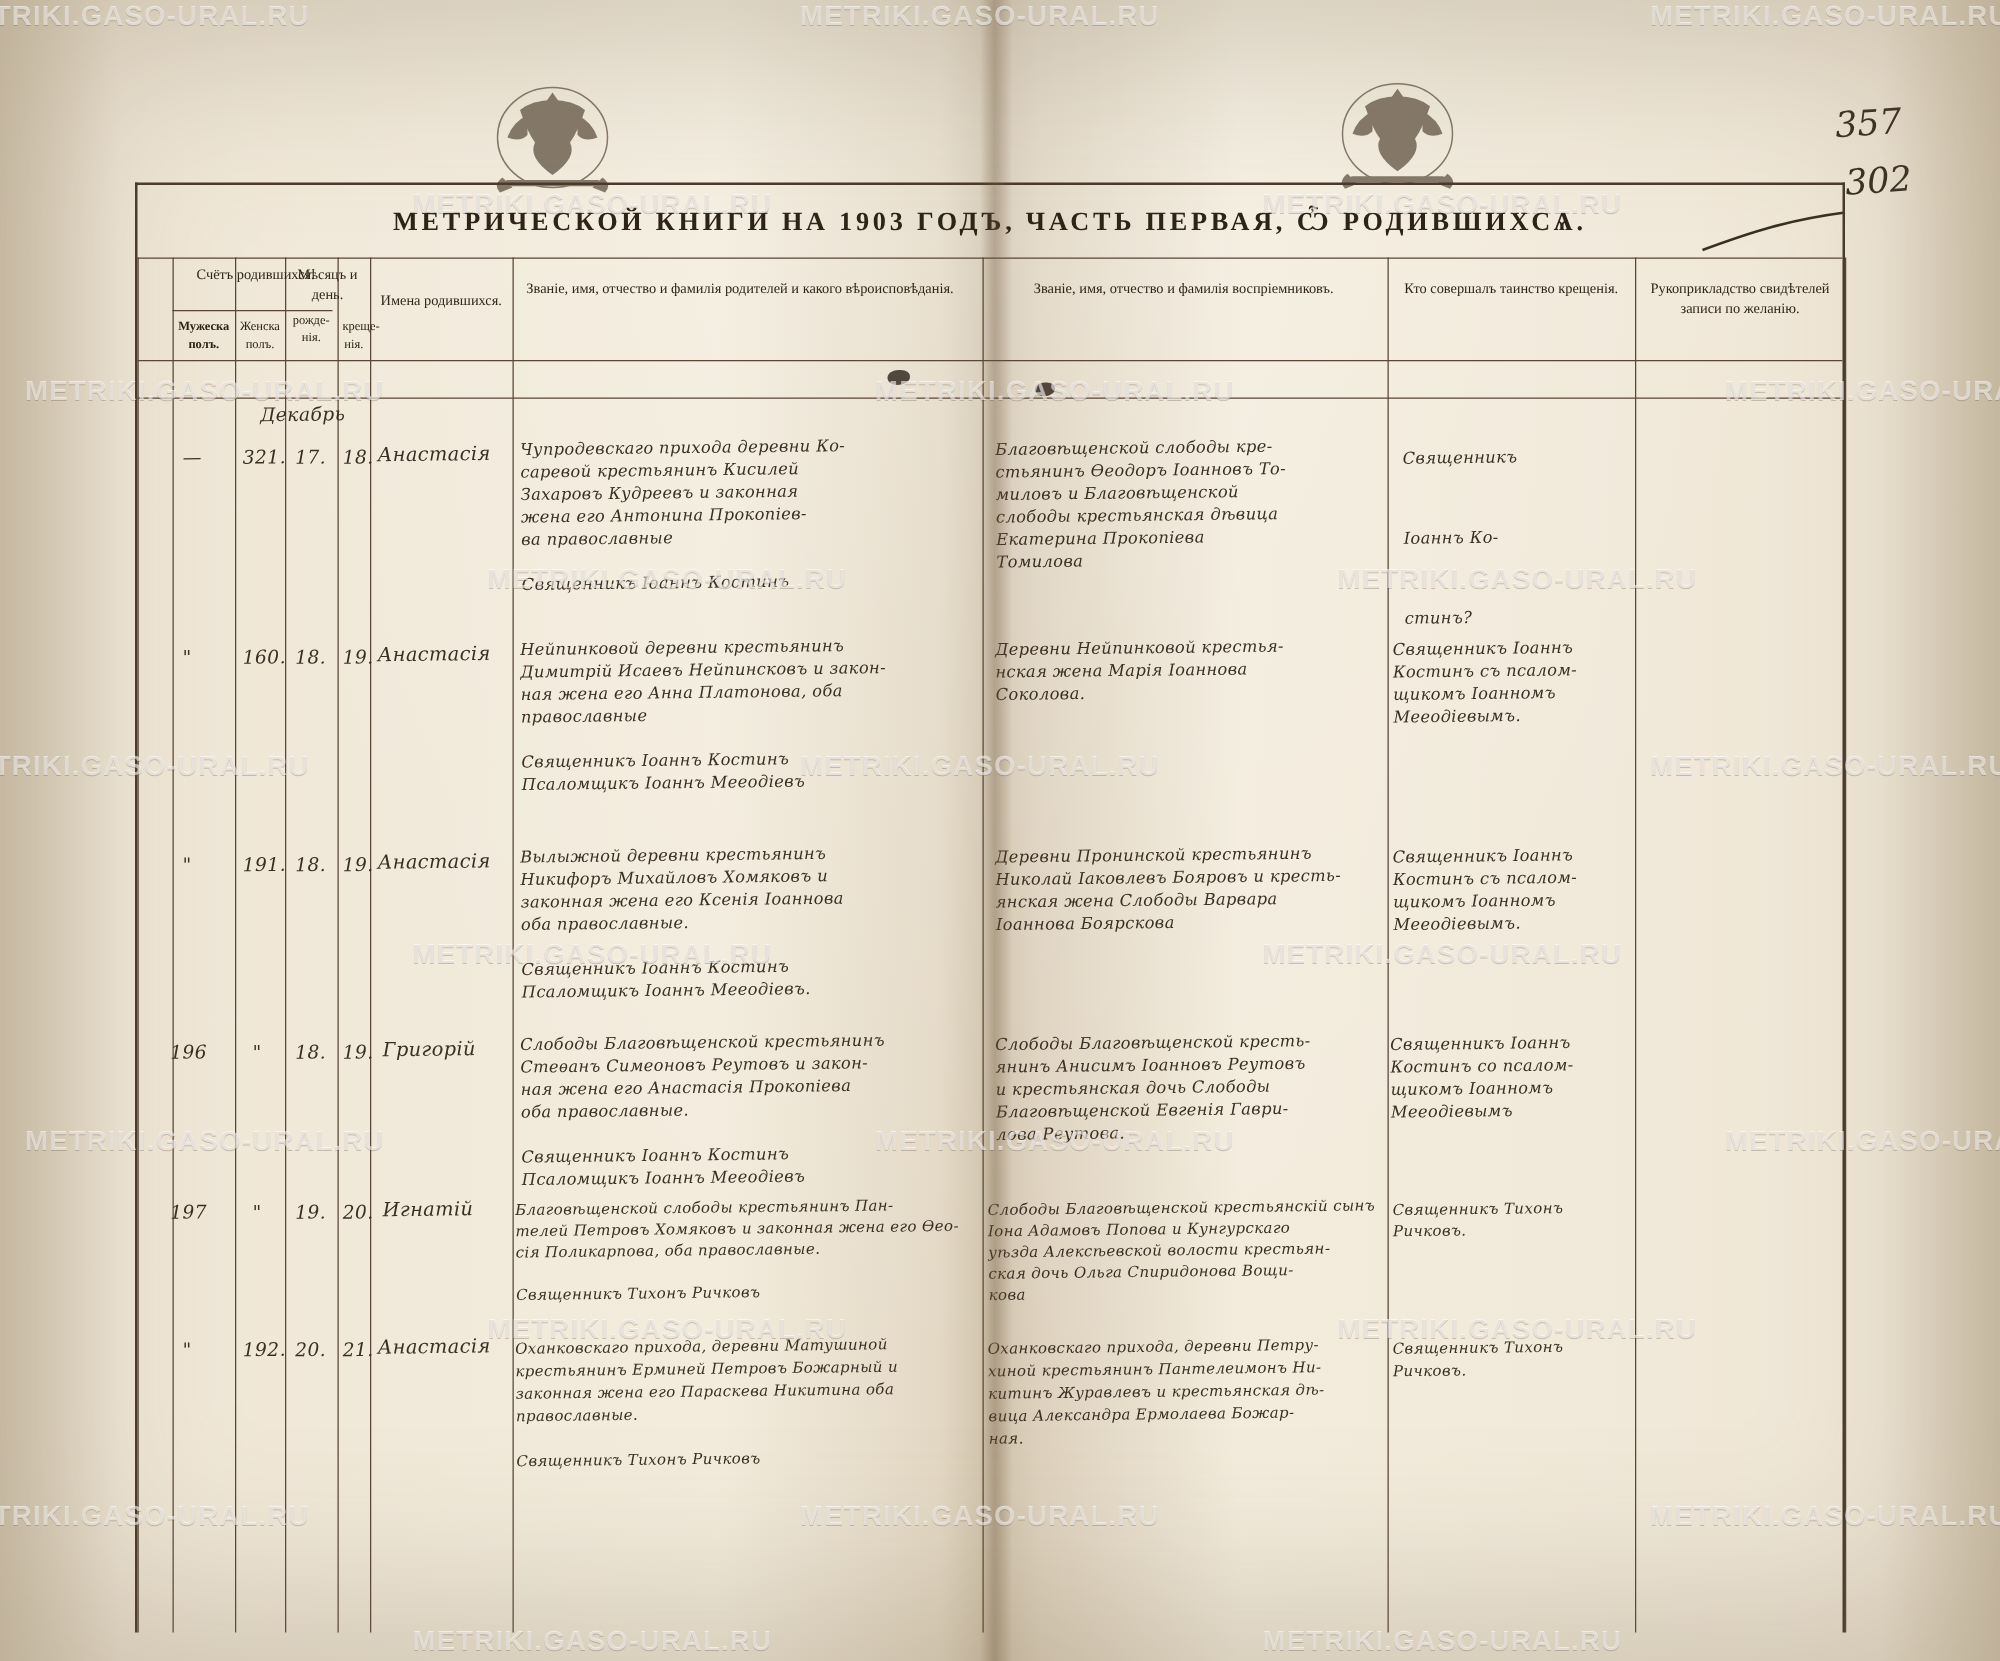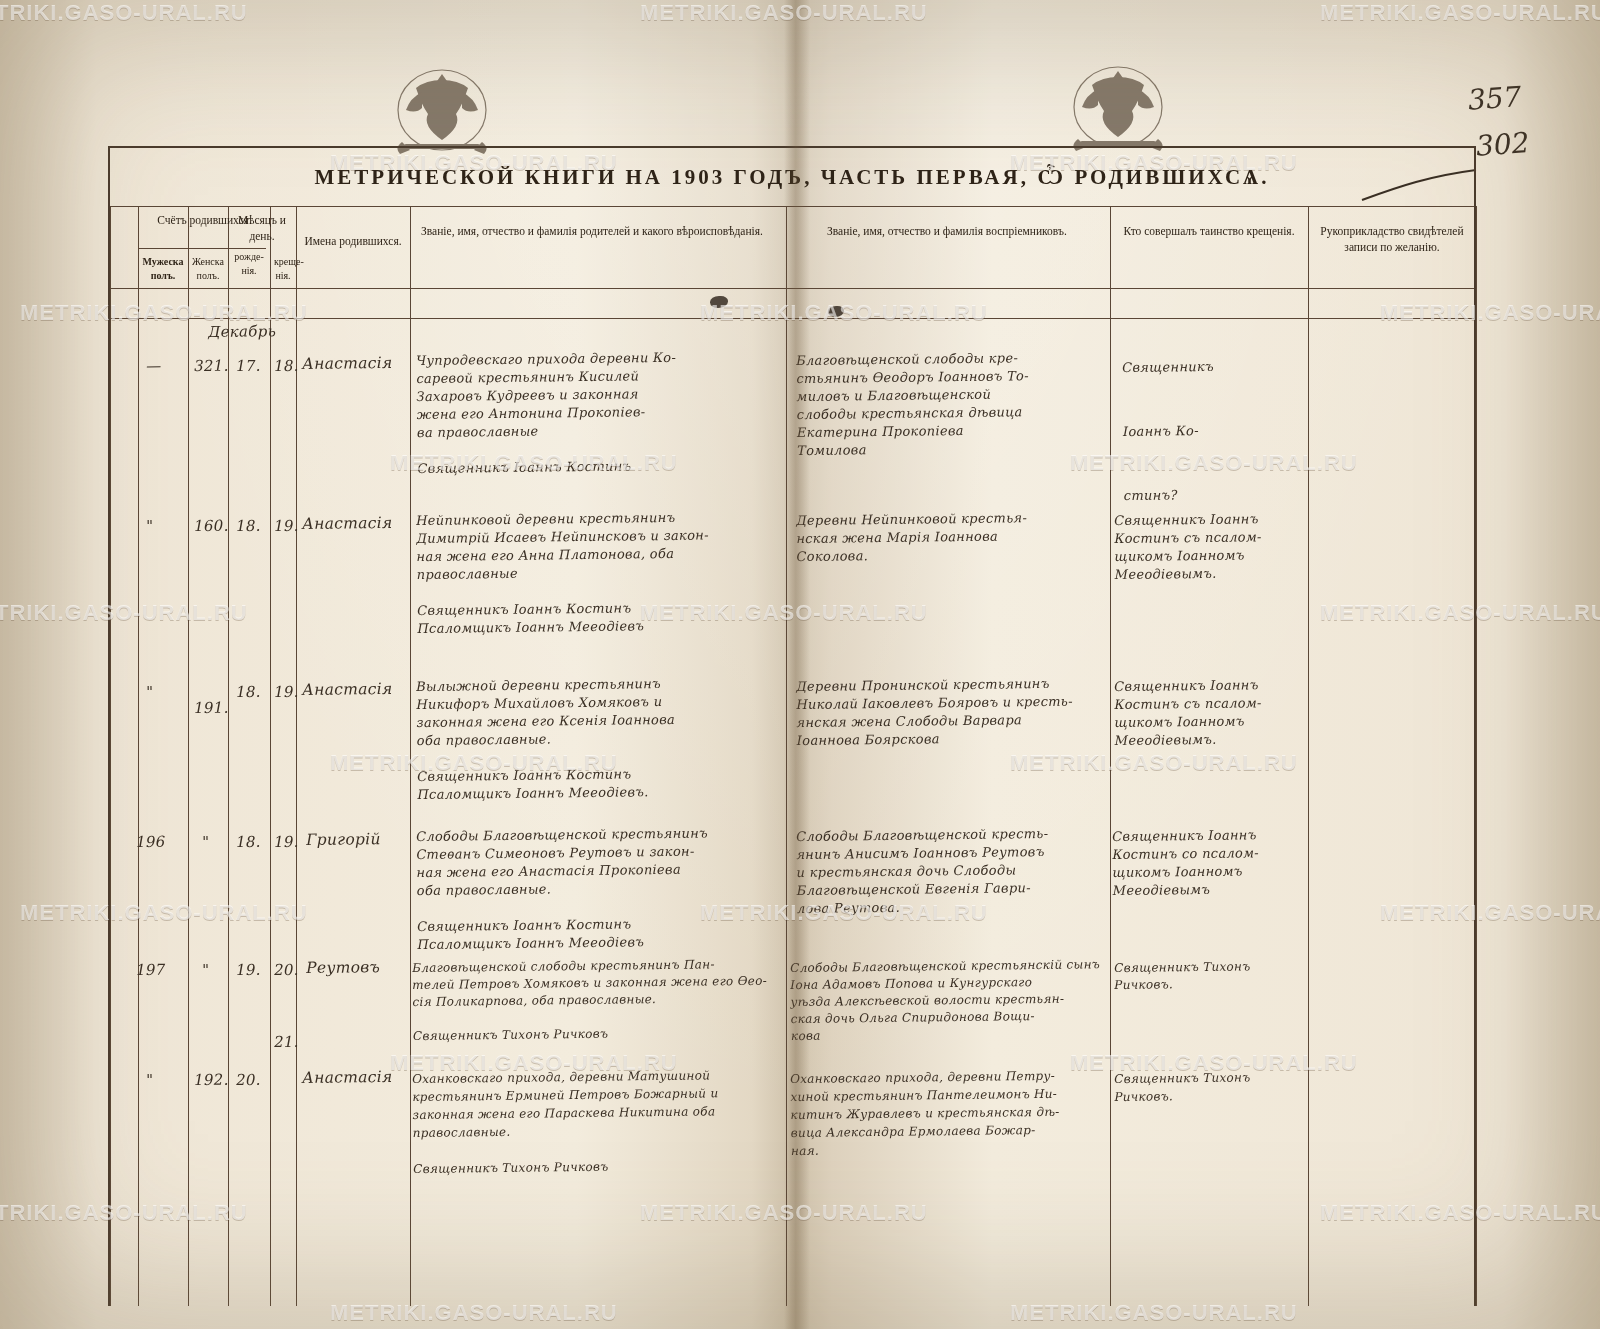--- a/index.html
+++ b/index.html
@@ -217,21 +217,21 @@
 Псаломщикъ Іоаннъ Мееодіевъ</div>
     <div class="hw small" style="left:686px;top:364px;width:308px;">Деревни Нейпинковой крестья-
 нская жена Марія Іоаннова
 Соколова.</div>
     <div class="hw small" style="left:1004px;top:364px;width:196px;">Священникъ Іоаннъ
 Костинъ съ псалом-
 щикомъ Іоанномъ
 Мееодіевымъ.</div>
 
     <div class="hw num" style="left:36px;top:534px;">"</div>
-    <div class="hw num" style="left:84px;top:550px;">191.</div>
+    <div class="hw num" style="left:84px;top:534px;">191.</div>
     <div class="hw num" style="left:126px;top:534px;">18.</div>
     <div class="hw num" style="left:164px;top:534px;">19.</div>
     <div class="hw" style="left:192px;top:532px;font-size:15.5px;">Анастасія</div>
     <div class="hw small" style="left:306px;top:530px;width:366px;">Вылыжной деревни крестьянинъ
 Никифоръ Михайловъ Хомяковъ и
 законная жена его Ксенія Іоаннова
 оба православные.
 
 Священникъ Іоаннъ Костинъ
 Псаломщикъ Іоаннъ Мееодіевъ.</div>
@@ -263,38 +263,38 @@
 лова Реутова.</div>
     <div class="hw small" style="left:1002px;top:680px;width:198px;">Священникъ Іоаннъ
 Костинъ со псалом-
 щикомъ Іоанномъ
 Мееодіевымъ</div>
 
     <div class="hw num" style="left:26px;top:812px;text-align:right;">197</div>
     <div class="hw num" style="left:92px;top:812px;">"</div>
     <div class="hw num" style="left:126px;top:812px;">19.</div>
     <div class="hw num" style="left:164px;top:812px;">20.</div>
-    <div class="hw" style="left:196px;top:810px;font-size:15.5px;">Реутовъ</div>
+    <div class="hw" style="left:196px;top:810px;font-size:15.5px;">Игнатій</div>
     <div class="hw small" style="left:302px;top:812px;width:374px;font-size:12px;line-height:17px;">Благовѣщенской слободы крестьянинъ Пан-
 телей Петровъ Хомяковъ и законная жена его Ѳео-
 сія Поликарпова, оба православные.
 
 Священникъ Тихонъ Ричковъ</div>
     <div class="hw small" style="left:680px;top:812px;width:320px;font-size:12px;line-height:17px;">Слободы Благовѣщенской крестьянскій сынъ
 Іона Адамовъ Попова и Кунгурскаго
 уѣзда Алексѣевской волости крестьян-
 ская дочь Ольга Спиридонова Вощи-
 кова</div>
     <div class="hw small" style="left:1004px;top:812px;width:196px;font-size:12px;line-height:17px;">Священникъ Тихонъ
 Ричковъ.</div>
 
     <div class="hw num" style="left:36px;top:922px;">"</div>
     <div class="hw num" style="left:84px;top:922px;">192.</div>
     <div class="hw num" style="left:126px;top:922px;">20.</div>
-    <div class="hw num" style="left:164px;top:884px;">21.</div>
+    <div class="hw num" style="left:164px;top:922px;">21.</div>
     <div class="hw" style="left:192px;top:920px;font-size:15.5px;">Анастасія</div>
     <div class="hw small" style="left:302px;top:922px;width:374px;font-size:12px;line-height:18px;">Оханковскаго прихода, деревни Матушиной
 крестьянинъ Ерминей Петровъ Божарный и
 законная жена его Параскева Никитина оба
 православные.
 
 Священникъ Тихонъ Ричковъ</div>
     <div class="hw small" style="left:680px;top:922px;width:320px;font-size:12px;line-height:18px;">Оханковскаго прихода, деревни Петру-
 хиной крестьянинъ Пантелеимонъ Ни-
 китинъ Журавлевъ и крестьянская дѣ-

